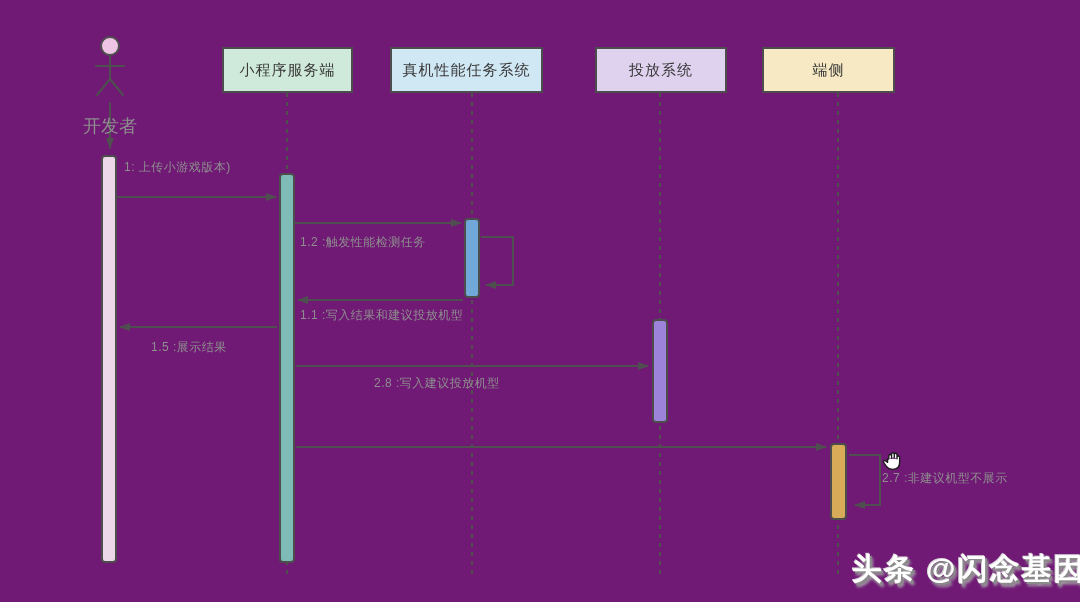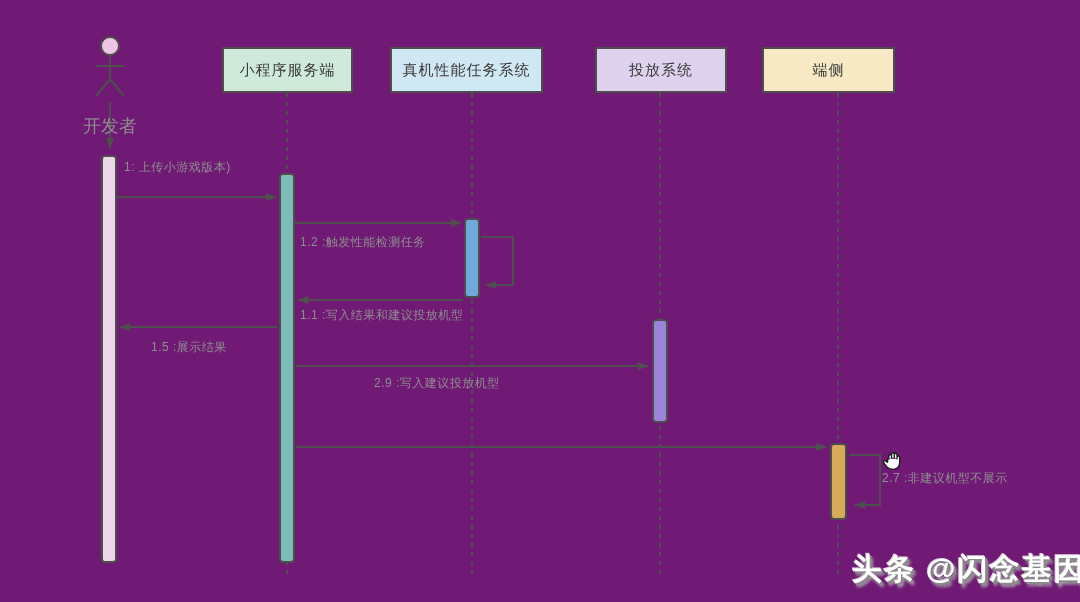--- a/index.html
+++ b/index.html
@@ -115,18 +115,18 @@
   <div class="pbox pbox4" style="background: rgb(246, 233, 195);">
     <span>端侧</span>
   </div>
 
   <div class="actor-label">开发者</div>
 
   <div class="msg m1">1: 上传小游戏版本)</div>
   <div class="msg m2">1.2 :触发性能检测任务</div>
   <div class="msg m4">1.1 :写入结果和建议投放机型</div>
   <div class="msg m5">1.5 :展示结果</div>
-  <div class="msg m6">2.9 :写入建议投放机型</div>
+  <div class="msg m6">2.8 :写入建议投放机型</div>
   <div class="msg m8">2.7 :非建议机型不展示</div>
 
   <div class="watermark">头条 @闪念基因</div>
 
 </div>
 
 </body></html>

